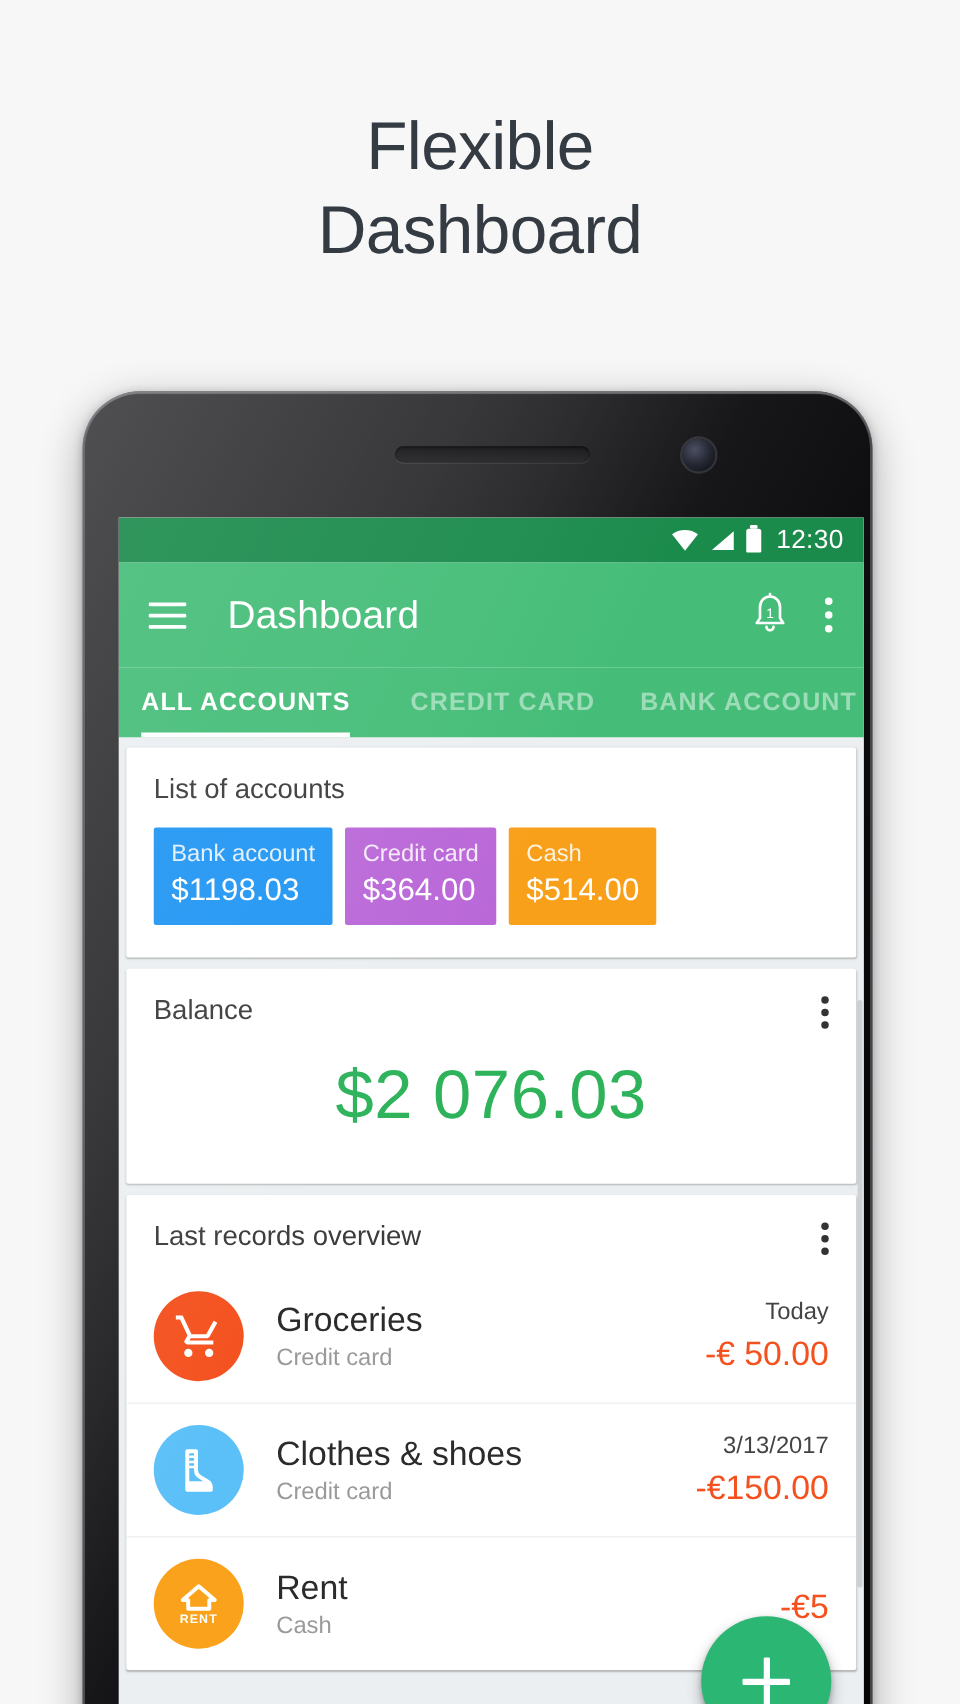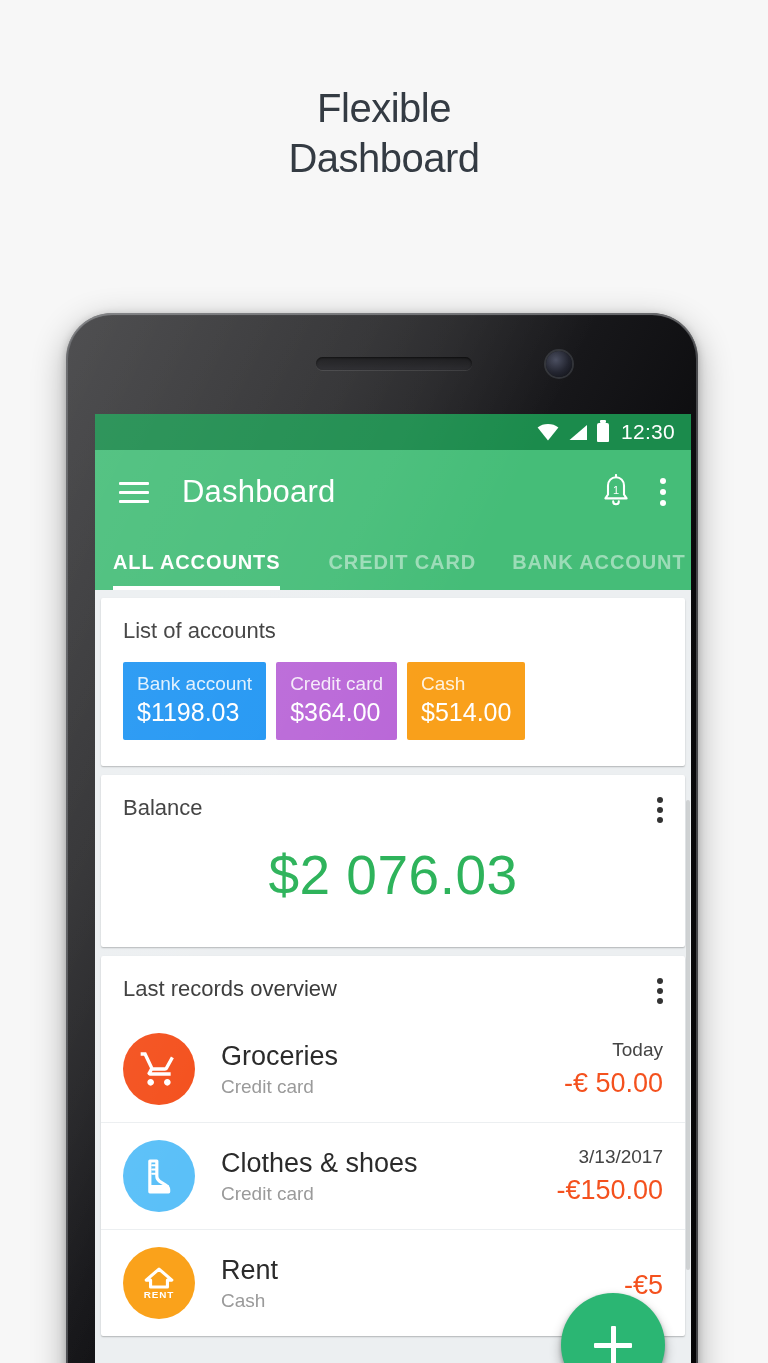--- a/index.html
+++ b/index.html
@@ -6,21 +6,21 @@
   html, body {
     width:768px; height:1363px; overflow:hidden;
     background:#f7f7f7;
     font-family:"Liberation Sans", sans-serif;
   }
 
   
   .promo {
     position:absolute; top:84px; left:0; width:768px;
     text-align:center;
-    font-size:40px; line-height:1.24;
+    font-size:54px; line-height:1.24;
     font-weight:400; color:#343b43;
     letter-spacing:-0.5px;
   }
   .promo .l2 { display:block; }
 
   
   .phone {
     position:absolute; left:66px; top:313px;
     width:632px; height:1100px;
     border-radius:46px 46px 0 0;

